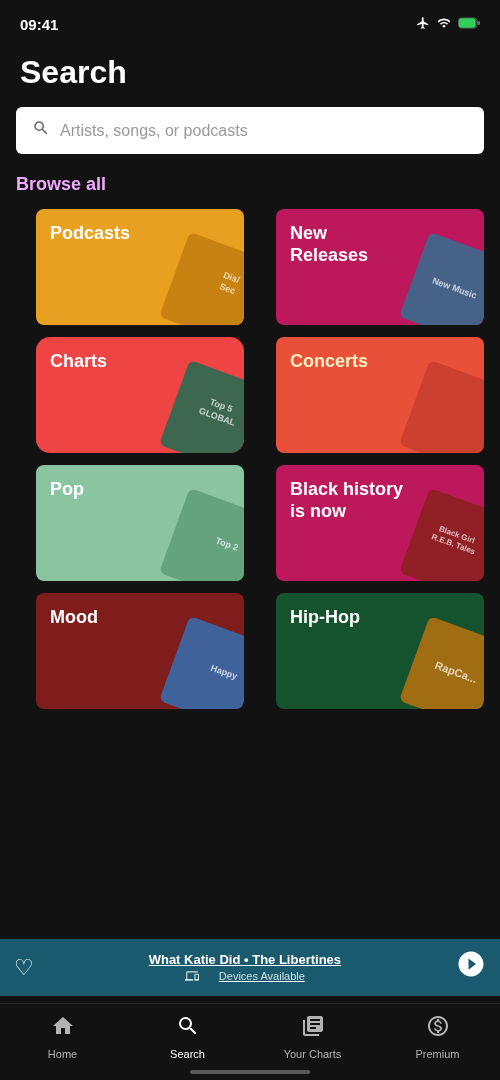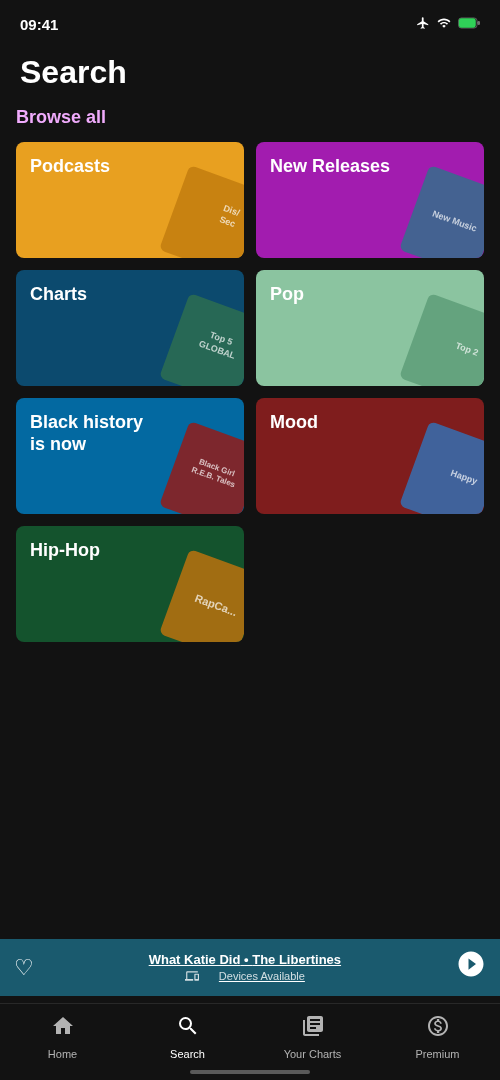--- a/index.html
+++ b/index.html
@@ -85,20 +85,21 @@
       display: grid;
       grid-template-columns: 1fr 1fr;
       gap: 12px;
     }
     .browse-card {
       border-radius: 8px;
       height: 116px;
       position: relative;
       overflow: hidden;
       cursor: pointer;
+      margin-left: 20px;
     }
     .browse-card-label {
       position: absolute;
       top: 14px;
       left: 14px;
       font-size: 18px;
       font-weight: 700;
       color: #fff;
       line-height: 1.2;
       z-index: 2;
@@ -113,33 +114,33 @@
       border-radius: 6px;
       transform: rotate(20deg);
       opacity: 0.9;
       z-index: 1;
     }
 
     
     .card-podcasts { background: #E8A020; }
     .card-podcasts .browse-card-decoration { background: #c47e10; }
 
-    .card-new-releases { background: #a21caf; }
+    .card-new-releases { background: #be185d; }
     .card-new-releases .browse-card-decoration { background: #3a6a8e; }
 
-    .card-charts { background: #0c4a6e; }
+    .card-charts { background: #ef4444; border-radius: 14px; }
     .card-charts .browse-card-decoration { background: #2a6b52; }
 
     .card-concerts { background: #E8503A; }
     .card-concerts .browse-card-decoration { background: #c0392b; }
 
     .card-pop { background: #8BC4A0; }
     .card-pop .browse-card-decoration { background: #5fa07a; }
 
-    .card-black-history { background: #0369a1; }
+    .card-black-history { background: #be185d; }
     .card-black-history .browse-card-decoration { background: #a07060; }
 
     .card-mood { background: #7f1d1d; }
     .card-mood .browse-card-decoration { background: #3a6aaa; }
 
     .card-hiphop { background: #14532d; }
     .card-hiphop .browse-card-decoration { background: #b07010; }
 
     
     .deco-text {
@@ -282,20 +283,30 @@
     </span>
   </div>
 </div>
 
 <div class="content-scroll">
 
   <div class="header">
     <h1 class="page-title">Search</h1>
   </div>
 
+  <div class="search-bar-container">
+    <div class="search-bar">
+      <span class="search-bar-icon">
+        <svg width="18" height="18" viewBox="0 0 24 24" fill="#666">
+          <path d="M15.5 14h-.79l-.28-.27A6.471 6.471 0 0 0 16 9.5 6.5 6.5 0 1 0 9.5 16c1.61 0 3.09-.59 4.23-1.57l.27.28v.79l5 4.99L20.49 19l-4.99-5zm-6 0C7.01 14 5 11.99 5 9.5S7.01 5 9.5 5 14 7.01 14 9.5 11.99 14 9.5 14z"></path>
+        </svg>
+      </span>
+      <span class="search-bar-input">Artists, songs, or podcasts</span>
+    </div>
+  </div>
 
   <div class="browse-section">
     <h2 class="browse-title">Browse all</h2>
 
     <div class="browse-grid">
 
       <div class="browse-card card-podcasts">
         <span class="browse-card-label">Podcasts</span>
         <div class="browse-card-decoration card-podcasts-deco" style="position:absolute;right:-8px;bottom:-8px;width:80px;height:90px;background:#c47e10;border-radius:6px;transform:rotate(20deg);"></div>
         <span class="deco-text">Dis/<br>Sec</span>
@@ -306,20 +317,24 @@
         <div class="browse-card-decoration" style="position:absolute;right:-8px;bottom:-8px;width:80px;height:90px;background:#3a6a8e;border-radius:6px;transform:rotate(20deg);"></div>
         <span class="deco-text">New Music</span>
       </div>
 
       <div class="browse-card card-charts">
         <span class="browse-card-label">Charts</span>
         <div class="browse-card-decoration" style="position:absolute;right:-8px;bottom:-8px;width:80px;height:90px;background:#2a6b52;border-radius:6px;transform:rotate(20deg);"></div>
         <span class="deco-text">Top 5<br>GLOBAL</span>
       </div>
 
+      <div class="browse-card card-concerts">
+        <span class="browse-card-label" style="color:#fff0c0;">Concerts</span>
+        <div class="browse-card-decoration" style="position:absolute;right:-8px;bottom:-8px;width:80px;height:90px;background:#c0392b;border-radius:6px;transform:rotate(20deg);opacity:0.7;"></div>
+      </div>
 
       <div class="browse-card card-pop">
         <span class="browse-card-label">Pop</span>
         <div class="browse-card-decoration" style="position:absolute;right:-8px;bottom:-8px;width:80px;height:90px;background:#5fa07a;border-radius:6px;transform:rotate(20deg);"></div>
         <span class="deco-text">Top 2</span>
       </div>
 
       <div class="browse-card card-black-history">
         <span class="browse-card-label">Black history is now</span>
         <div class="browse-card-decoration" style="position:absolute;right:-8px;bottom:-8px;width:80px;height:90px;background:#8B2020;border-radius:6px;transform:rotate(20deg);"></div>

